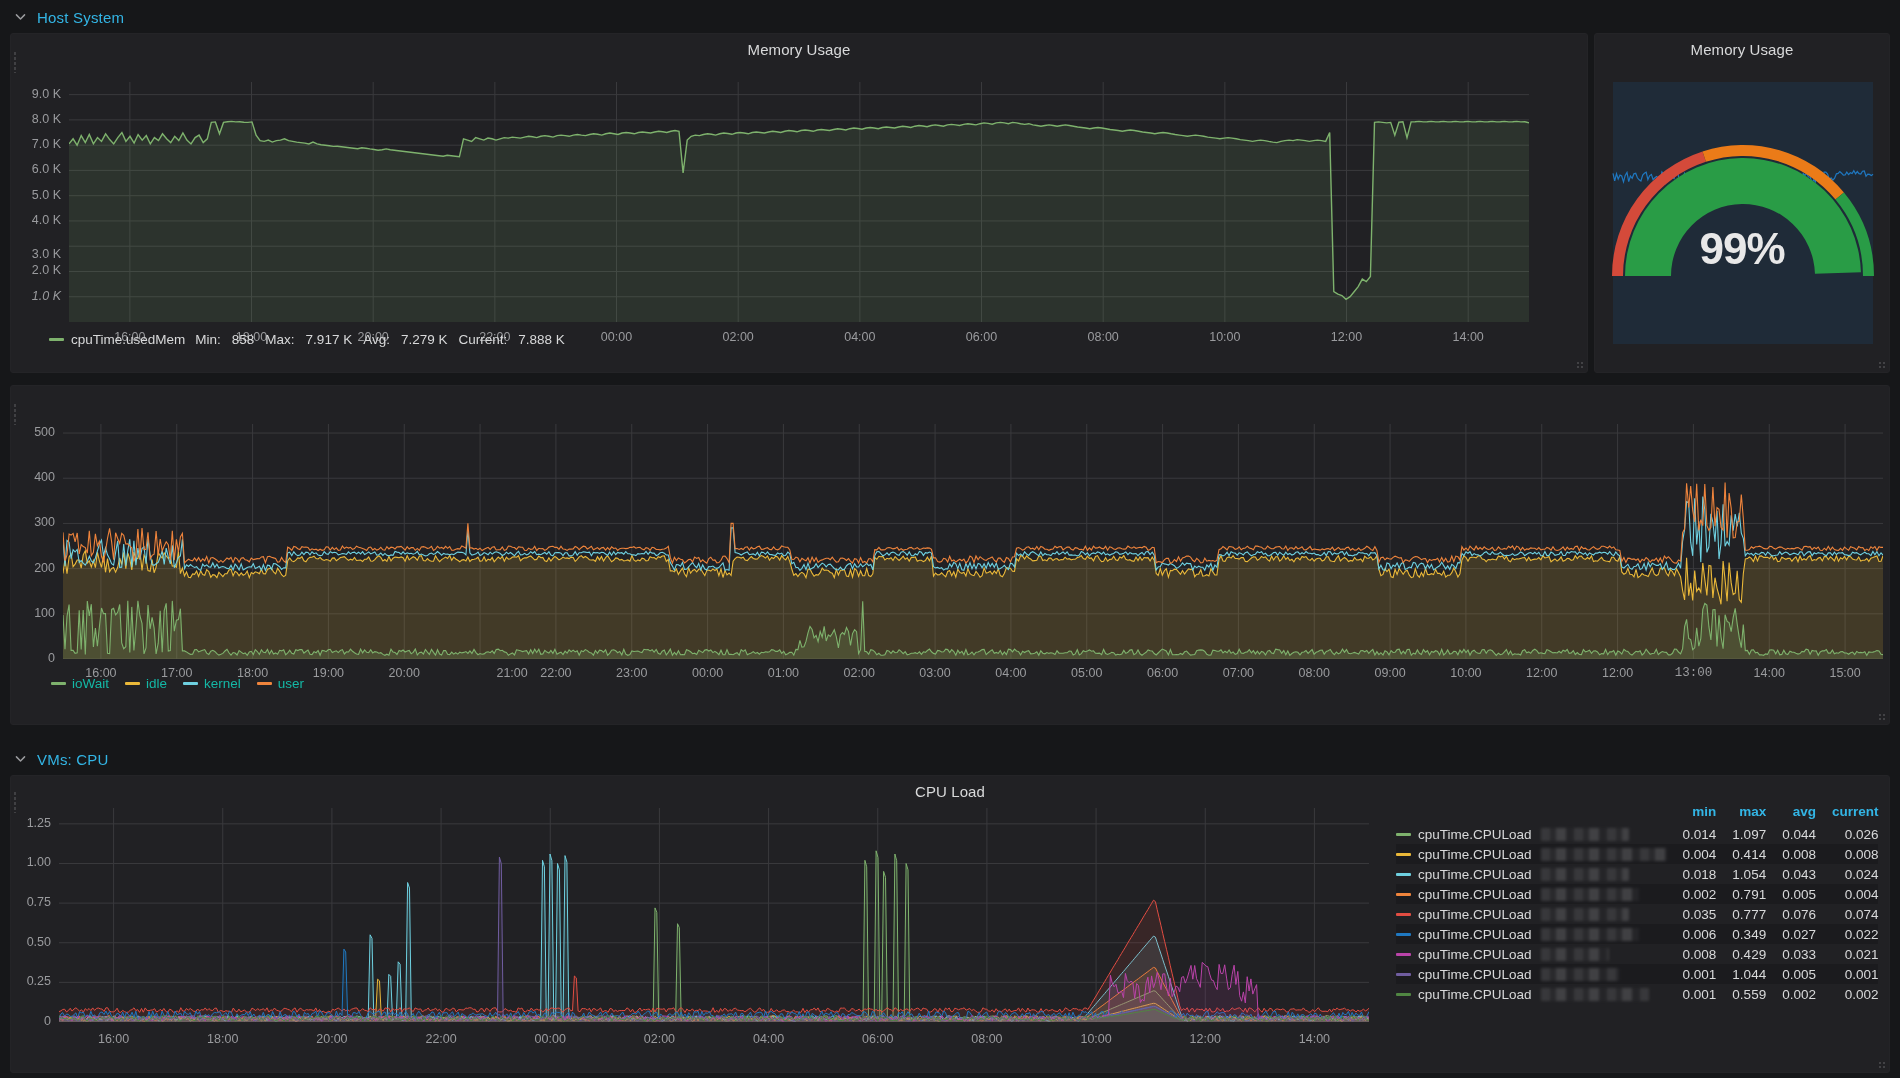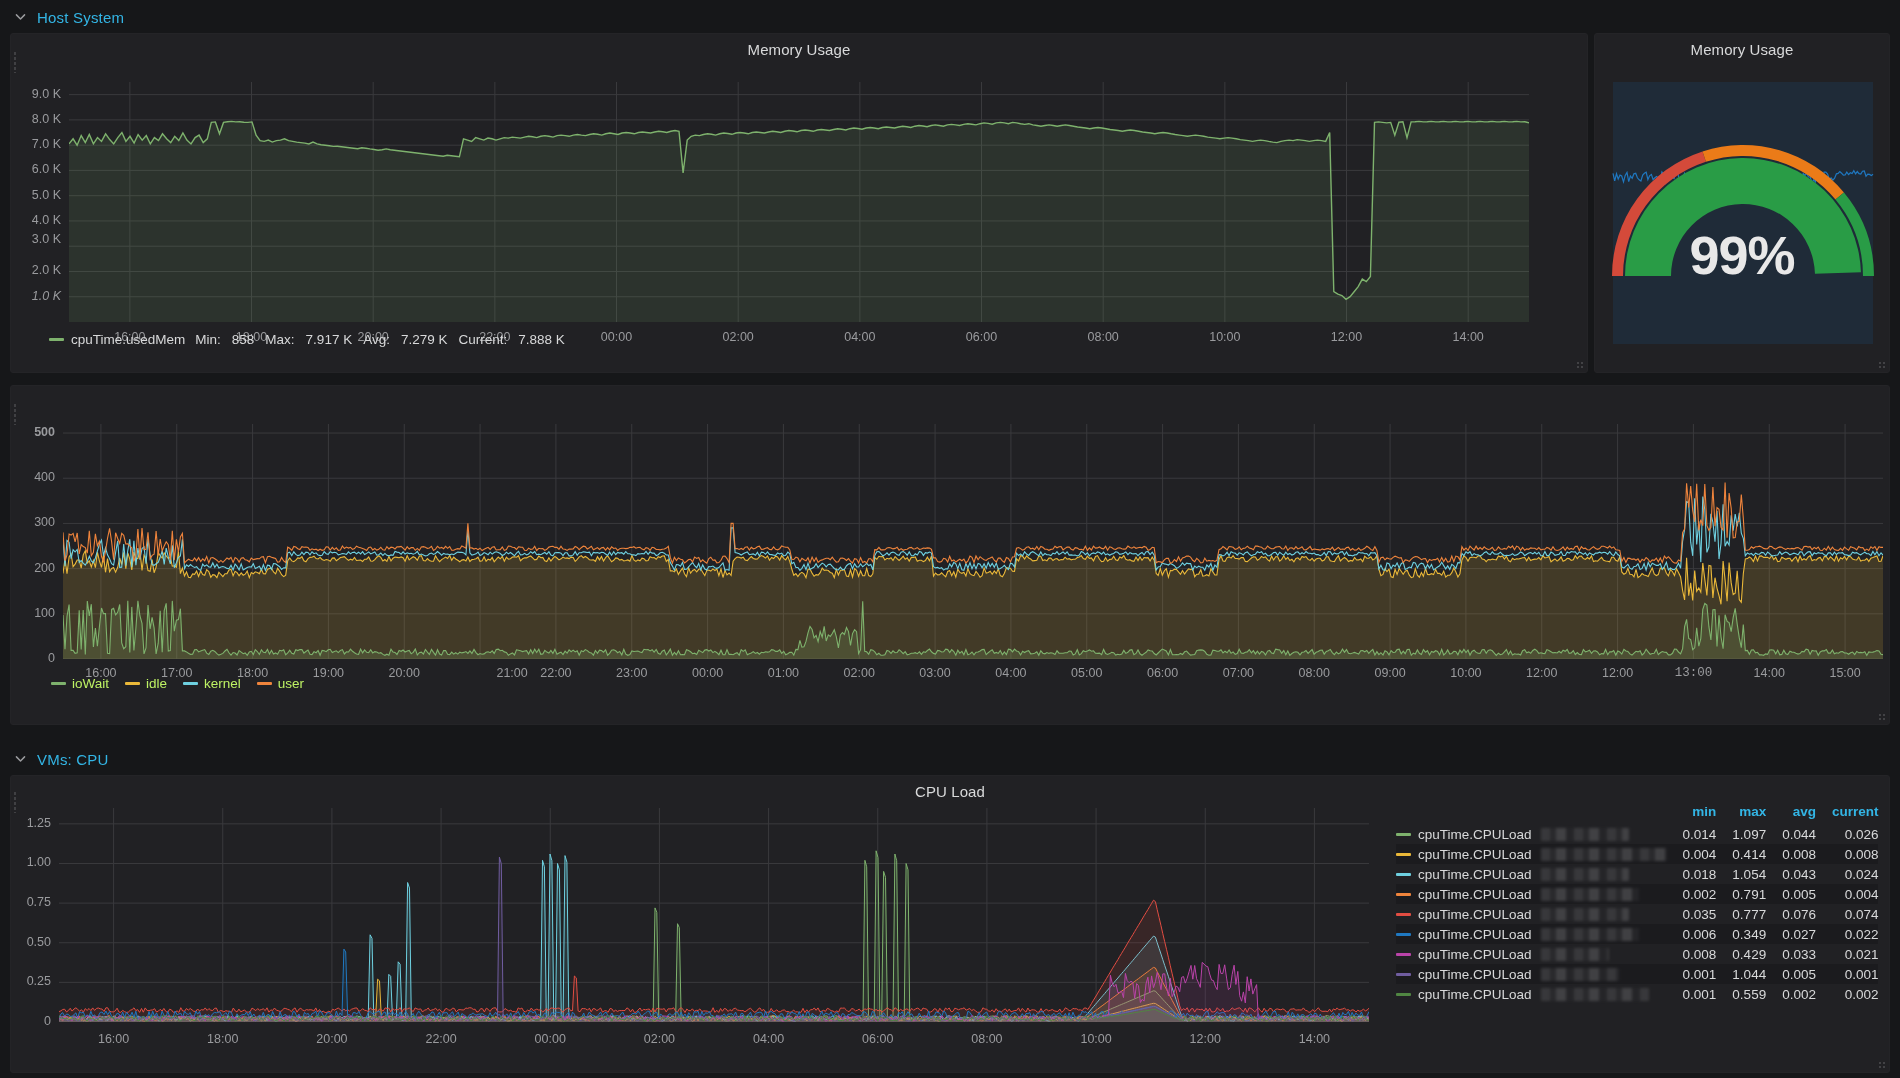--- a/index.html
+++ b/index.html
@@ -81,21 +81,21 @@
   }
   .legend-line .swatch {
     display: inline-block; width: 15px; height: 3px; border-radius: 1px;
   }
   .legend-line .lbl { margin-right: 3px; }
   .legend-line .stat { color: #d8d9da; margin-right: 4px; }
 
   .legend-inline {
     position: absolute;
     display: flex; align-items: center; gap: 16px;
-    font-size: 13.5px; color: #bef264;
+    font-size: 13.5px; color: #14b8a6;
   }
   .legend-inline .item { display: flex; align-items: center; gap: 6px; }
   .legend-inline .swatch { width: 15px; height: 3px; border-radius: 1px; display:inline-block;}
 
   
   .legend-table {
     position: absolute;
     font-size: 13.5px;
     color: #d8d9da;
     border-collapse: collapse;
@@ -123,21 +123,21 @@
         #262629 25px, #262629 33px);
     filter: blur(1.6px);
     opacity: .95;
     vertical-align: middle;
   }
 
   
   .gauge-body { position: absolute; left:0; right:0; top: 30px; bottom: 6px; }
   .gauge-value {
     position: absolute; width: 100%; text-align: center;
-    font-size: 54px; font-weight: bold; color: #e8e8e8;
+    font-size: 44px; font-weight: bold; color: #e8e8e8;
     letter-spacing: -1px;
   }
 </style>
 </head>
 <body>
 
 <div class="dash">
 
   <div class="row-header" style="top:0;position:absolute;left:0;">
     <span class="chev">
@@ -152,21 +152,21 @@
     <div class="drag-dots" style="top:28px;"></div>
     <div class="panel-title">Memory Usage</div>
 
     <div id="mem-y">
         <div class="axis-label" style="left: 0px; width: 50px; top: 52.6316px;">9.0 K</div>
         <div class="axis-label" style="left: 0px; width: 50px; top: 77.8947px;">8.0 K</div>
         <div class="axis-label" style="left: 0px; width: 50px; top: 103.158px;">7.0 K</div>
         <div class="axis-label" style="left: 0px; width: 50px; top: 128.421px;">6.0 K</div>
         <div class="axis-label" style="left: 0px; width: 50px; top: 153.684px;">5.0 K</div>
         <div class="axis-label" style="left: 0px; width: 50px; top: 178.947px;">4.0 K</div>
-        <div class="axis-label" style="left: 0px; width: 50px; top: 198px;">3.0 K</div>
+        <div class="axis-label" style="left: 0px; width: 50px; top: 213px;">3.0 K</div>
         <div class="axis-label" style="left: 0px; width: 50px; top: 229.474px;">2.0 K</div>
         <div class="axis-label" style="left: 0px; width: 50px; top: 254.737px; font-style: italic;">1.0 K</div>
       </div>
 
     <svg class="plot" id="mem-plot" style="left:58px; top:48px;" width="1460" height="240" viewBox="0 0 1460 240" preserveAspectRatio="none">
         <line x1="0" y1="12.631578947368439" x2="1460" y2="12.631578947368439" stroke="#3a3a3d" stroke-width="1"></line>
         <line x1="0" y1="37.89473684210526" x2="1460" y2="37.89473684210526" stroke="#3a3a3d" stroke-width="1"></line>
         <line x1="0" y1="63.15789473684211" x2="1460" y2="63.15789473684211" stroke="#3a3a3d" stroke-width="1"></line>
         <line x1="0" y1="88.42105263157896" x2="1460" y2="88.42105263157896" stroke="#3a3a3d" stroke-width="1"></line>
         <line x1="0" y1="113.6842105263158" x2="1460" y2="113.6842105263158" stroke="#3a3a3d" stroke-width="1"></line>
@@ -233,21 +233,21 @@
         </svg>
       <div class="gauge-value" style="top:160px;">99%</div>
     </div>
     <div class="resize-corner"></div>
   </div>
 
   <div class="panel" style="left:10px; top:385px; width:1880px; height:340px;">
     <div class="drag-dots" style="top:28px;"></div>
 
     <div id="cpu-y">
-        <div class="axis-label" style="left: 0px; width: 44px; top: 39.0385px; font-weight: bold;">500</div>
+        <div class="axis-label" style="left: 0px; width: 44px; top: 39.0385px;">500</div>
         <div class="axis-label" style="left: 0px; width: 44px; top: 84.2308px;">400</div>
         <div class="axis-label" style="left: 0px; width: 44px; top: 129.423px;">300</div>
         <div class="axis-label" style="left: 0px; width: 44px; top: 174.615px;">200</div>
         <div class="axis-label" style="left: 0px; width: 44px; top: 219.808px;">100</div>
         <div class="axis-label" style="left: 0px; width: 44px; top: 265px;">0</div>
       </div>
     <svg class="plot" id="cpu-plot" style="left:52px; top:38px;" width="1820" height="235" viewBox="0 0 1820 235" preserveAspectRatio="none">
         <line x1="0" y1="9.038461538461519" x2="1820" y2="9.038461538461519" stroke="#3a3a3d" stroke-width="1"></line>
         <line x1="0" y1="54.230769230769226" x2="1820" y2="54.230769230769226" stroke="#3a3a3d" stroke-width="1"></line>
         <line x1="0" y1="99.42307692307693" x2="1820" y2="99.42307692307693" stroke="#3a3a3d" stroke-width="1"></line>

